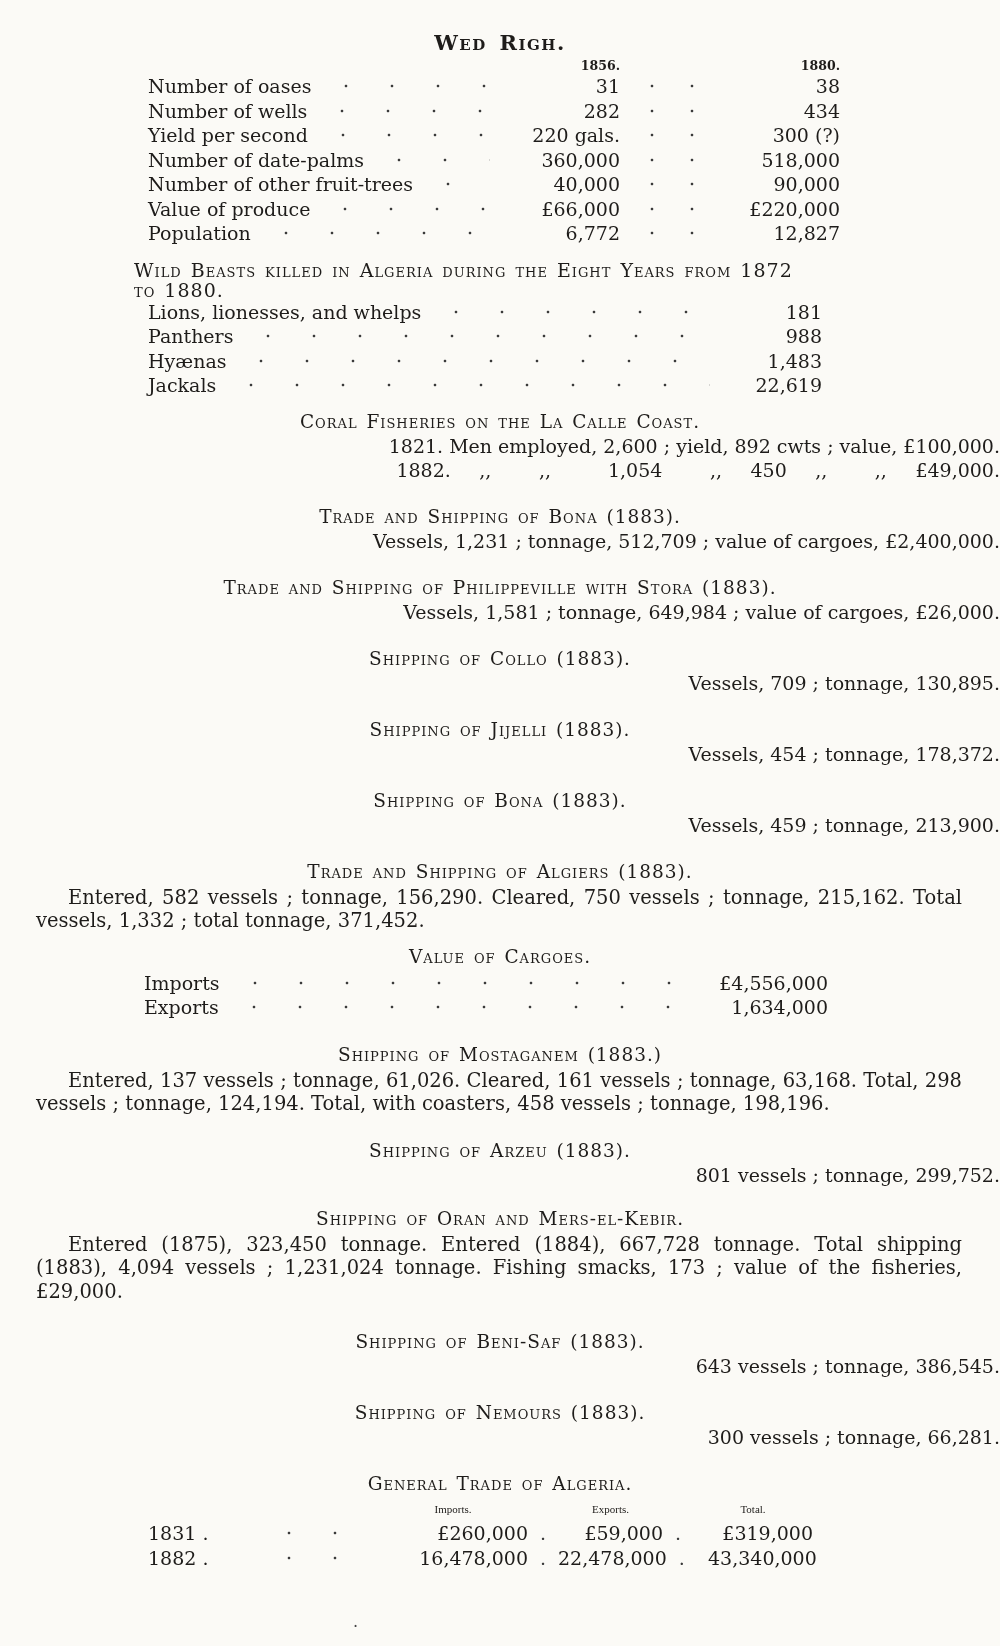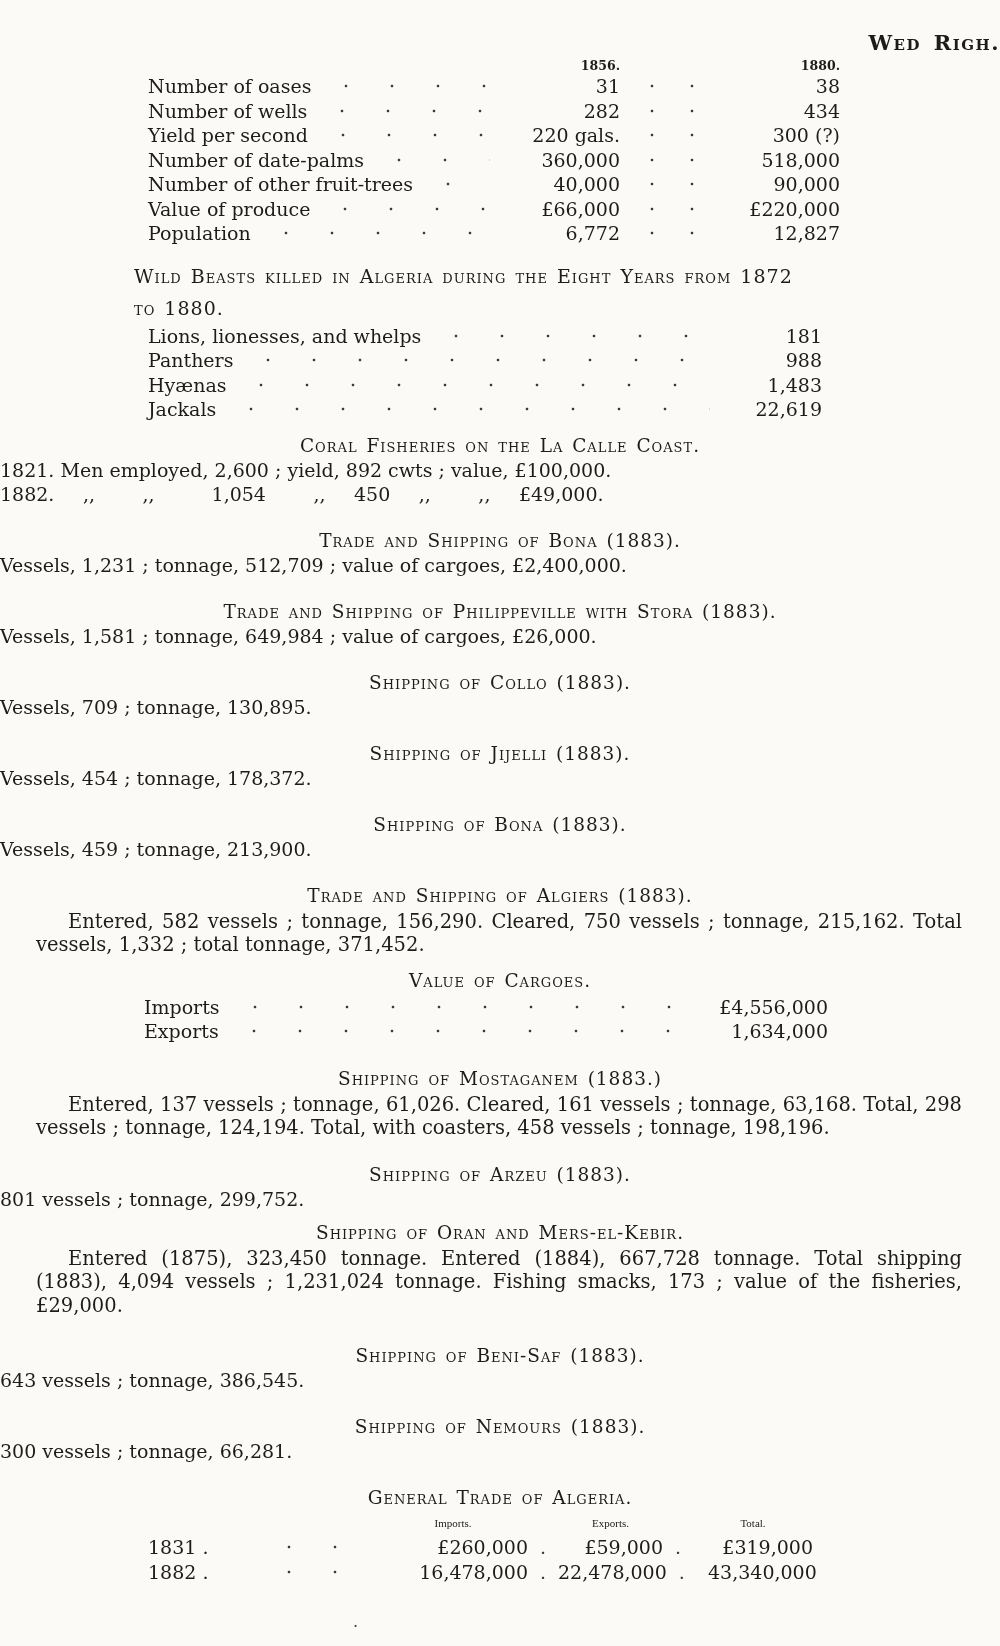--- a/index.html
+++ b/index.html
@@ -7,21 +7,21 @@
     width:1000px;height:1646px;
     background:#fbfaf6;
     color:#1e1c1a;
     font-family:"DejaVu Serif","Liberation Serif",serif;
     font-size:19px;
     overflow:hidden;
   }
   .page{position:relative;height:100%;box-sizing:border-box;padding-top:30px;}
 
   .doc-title{
-    text-align:right;font-weight:bold;font-variant:small-caps;
+    text-align:center;font-weight:bold;font-variant:small-caps;
     font-size:21px;letter-spacing:1.5px;word-spacing:4px;
   }
 
   
   .leader{
     flex:1 1 auto;min-width:18px;height:1em;margin:0 8px;
     background-image:radial-gradient(circle,#3a3a3a 1.5px,rgba(0,0,0,0) 1.6px);
     background-size:46px 6px;background-repeat:repeat-x;background-position:4px 72%;
   }
   .leader.mid{flex:0 0 72px;background-size:40px 6px;}
@@ -30,30 +30,30 @@
   .wr-table{width:692px;margin:2px 0 0 148px;}
   .wr-row{display:flex;align-items:baseline;line-height:23.5px;}
   .wr-head{font-size:12.5px;font-weight:bold;line-height:17px;}
   .wr-head .leader{background:none;}
   .wr-label{white-space:nowrap;}
   .wr-a{flex:0 0 122px;text-align:right;white-space:nowrap;}
   .wr-b{flex:0 0 132px;text-align:right;white-space:nowrap;}
 
   
   .wb-block{width:674px;margin:14px 0 0 148px;}
-  .wb-heading{font-variant:small-caps;letter-spacing:1px;word-spacing:2px;margin-left:-14px;line-height:32px;}
+  .wb-heading{font-variant:small-caps;letter-spacing:1px;word-spacing:2px;margin-left:-14px;line-height:20px;}
   .wb-row{display:flex;align-items:baseline;line-height:23.5px;}
   .wb-val{flex:0 0 104px;text-align:right;white-space:nowrap;}
 
   .sec-heading{
     text-align:center;font-variant:small-caps;letter-spacing:1px;word-spacing:2px;
     margin-top:23px;line-height:24px;font-size:18.5px;
   }
   .sec-heading.tight{margin-top:12px;}
-  .sec-line{text-align:left;line-height:24px;}
+  .sec-line{text-align:right;line-height:24px;}
 
   .para{
     width:926px;margin:1px 0 0 36px;line-height:23.5px;
     text-align:justify;text-indent:32px;font-size:19.5px;
   }
 
   
   .cargo-block{width:684px;margin:2px 0 4px 144px;}
   .cargo-row{display:flex;align-items:baseline;line-height:23.5px;}
   .cargo-val{flex:0 0 132px;text-align:right;white-space:nowrap;}
@@ -217,21 +217,21 @@
     <div class="sec-heading">Shipping of Mostaganem (1883.)</div>
     <p class="para" style="margin-top:2px;margin-bottom:0;">Entered, 137 vessels ;  tonnage, 61,026.   Cleared, 161 vessels ;  tonnage, 63,168.   Total, 298 vessels ; tonnage, 124,194.   Total, with coasters, 458 vessels ;  tonnage, 198,196.</p>
   </div>
 
   <div>
     <div class="sec-heading">Shipping of Arzeu (1883).</div>
     <div class="sec-line">801 vessels ;  tonnage, 299,752.</div>
   </div>
 
   <div>
-    <div class="sec-heading" style="margin-top:10px;">Shipping of Oran and Mers-el-Kebir.</div>
+    <div class="sec-heading" style="margin-top:20px;">Shipping of Oran and Mers-el-Kebir.</div>
     <p class="para" style="margin-top:2px;margin-bottom:0;">Entered (1875), 323,450 tonnage.   Entered (1884), 667,728 tonnage.   Total shipping (1883), 4,094 vessels ;  1,231,024 tonnage.   Fishing smacks, 173 ;  value of the fisheries, £29,000.</p>
   </div>
 
   <div>
     <div class="sec-heading" style="margin-top:27px;">Shipping of Beni-Saf (1883).</div>
     <div class="sec-line">643 vessels ;  tonnage, 386,545.</div>
   </div>
 
   <div>
     <div class="sec-heading">Shipping of Nemours (1883).</div>

